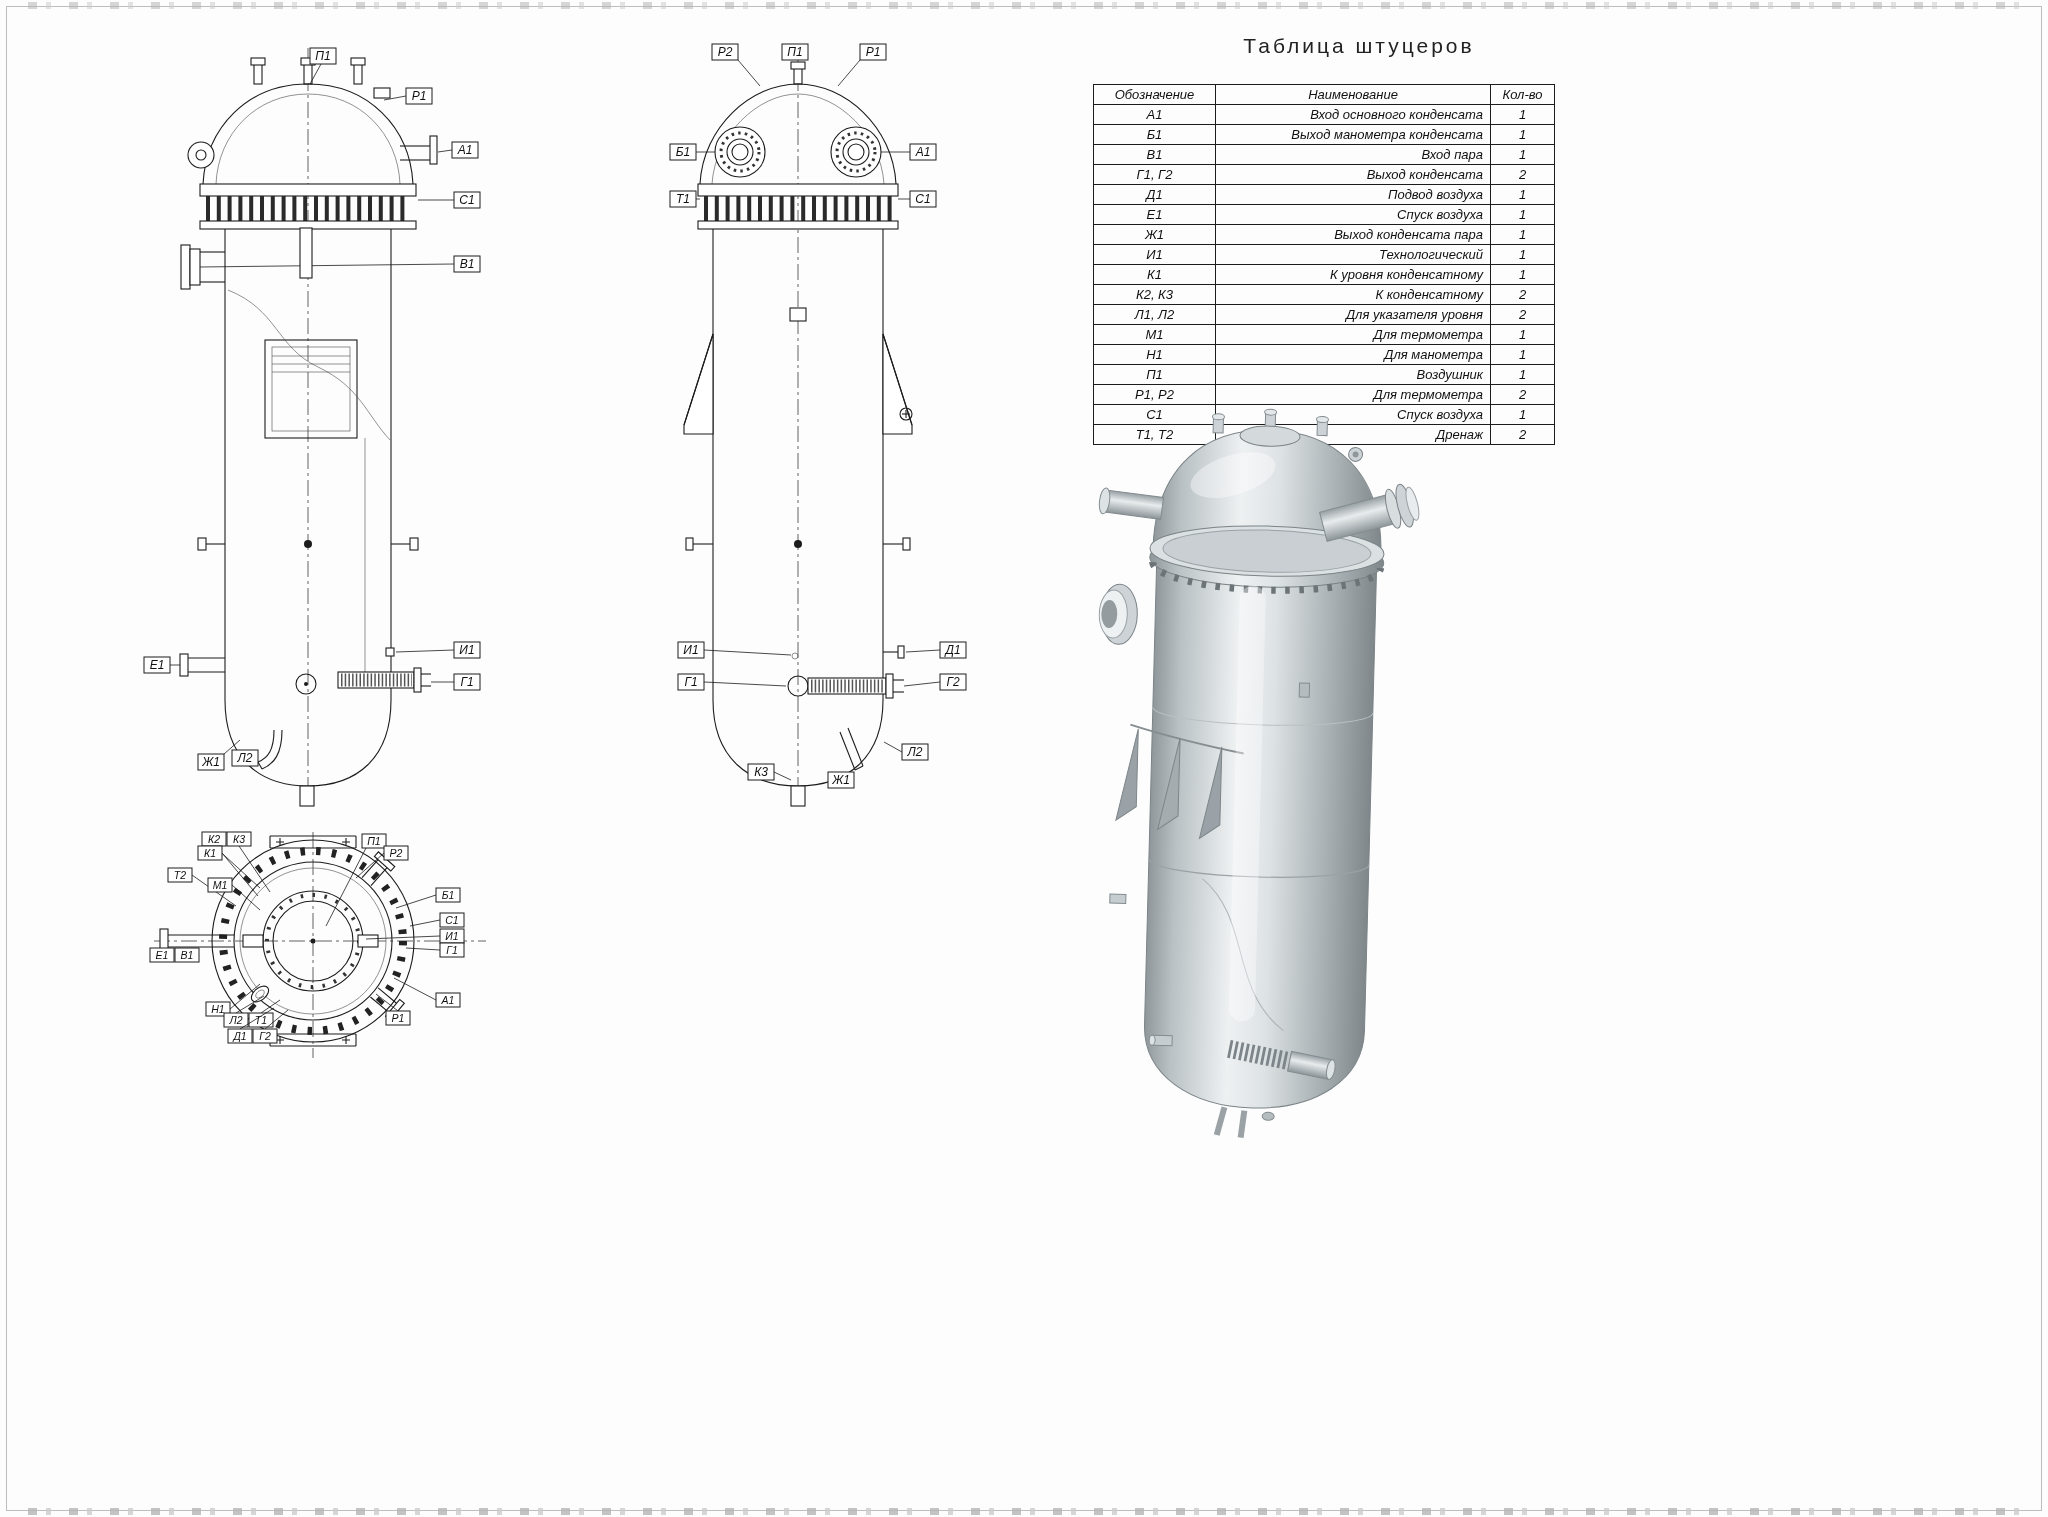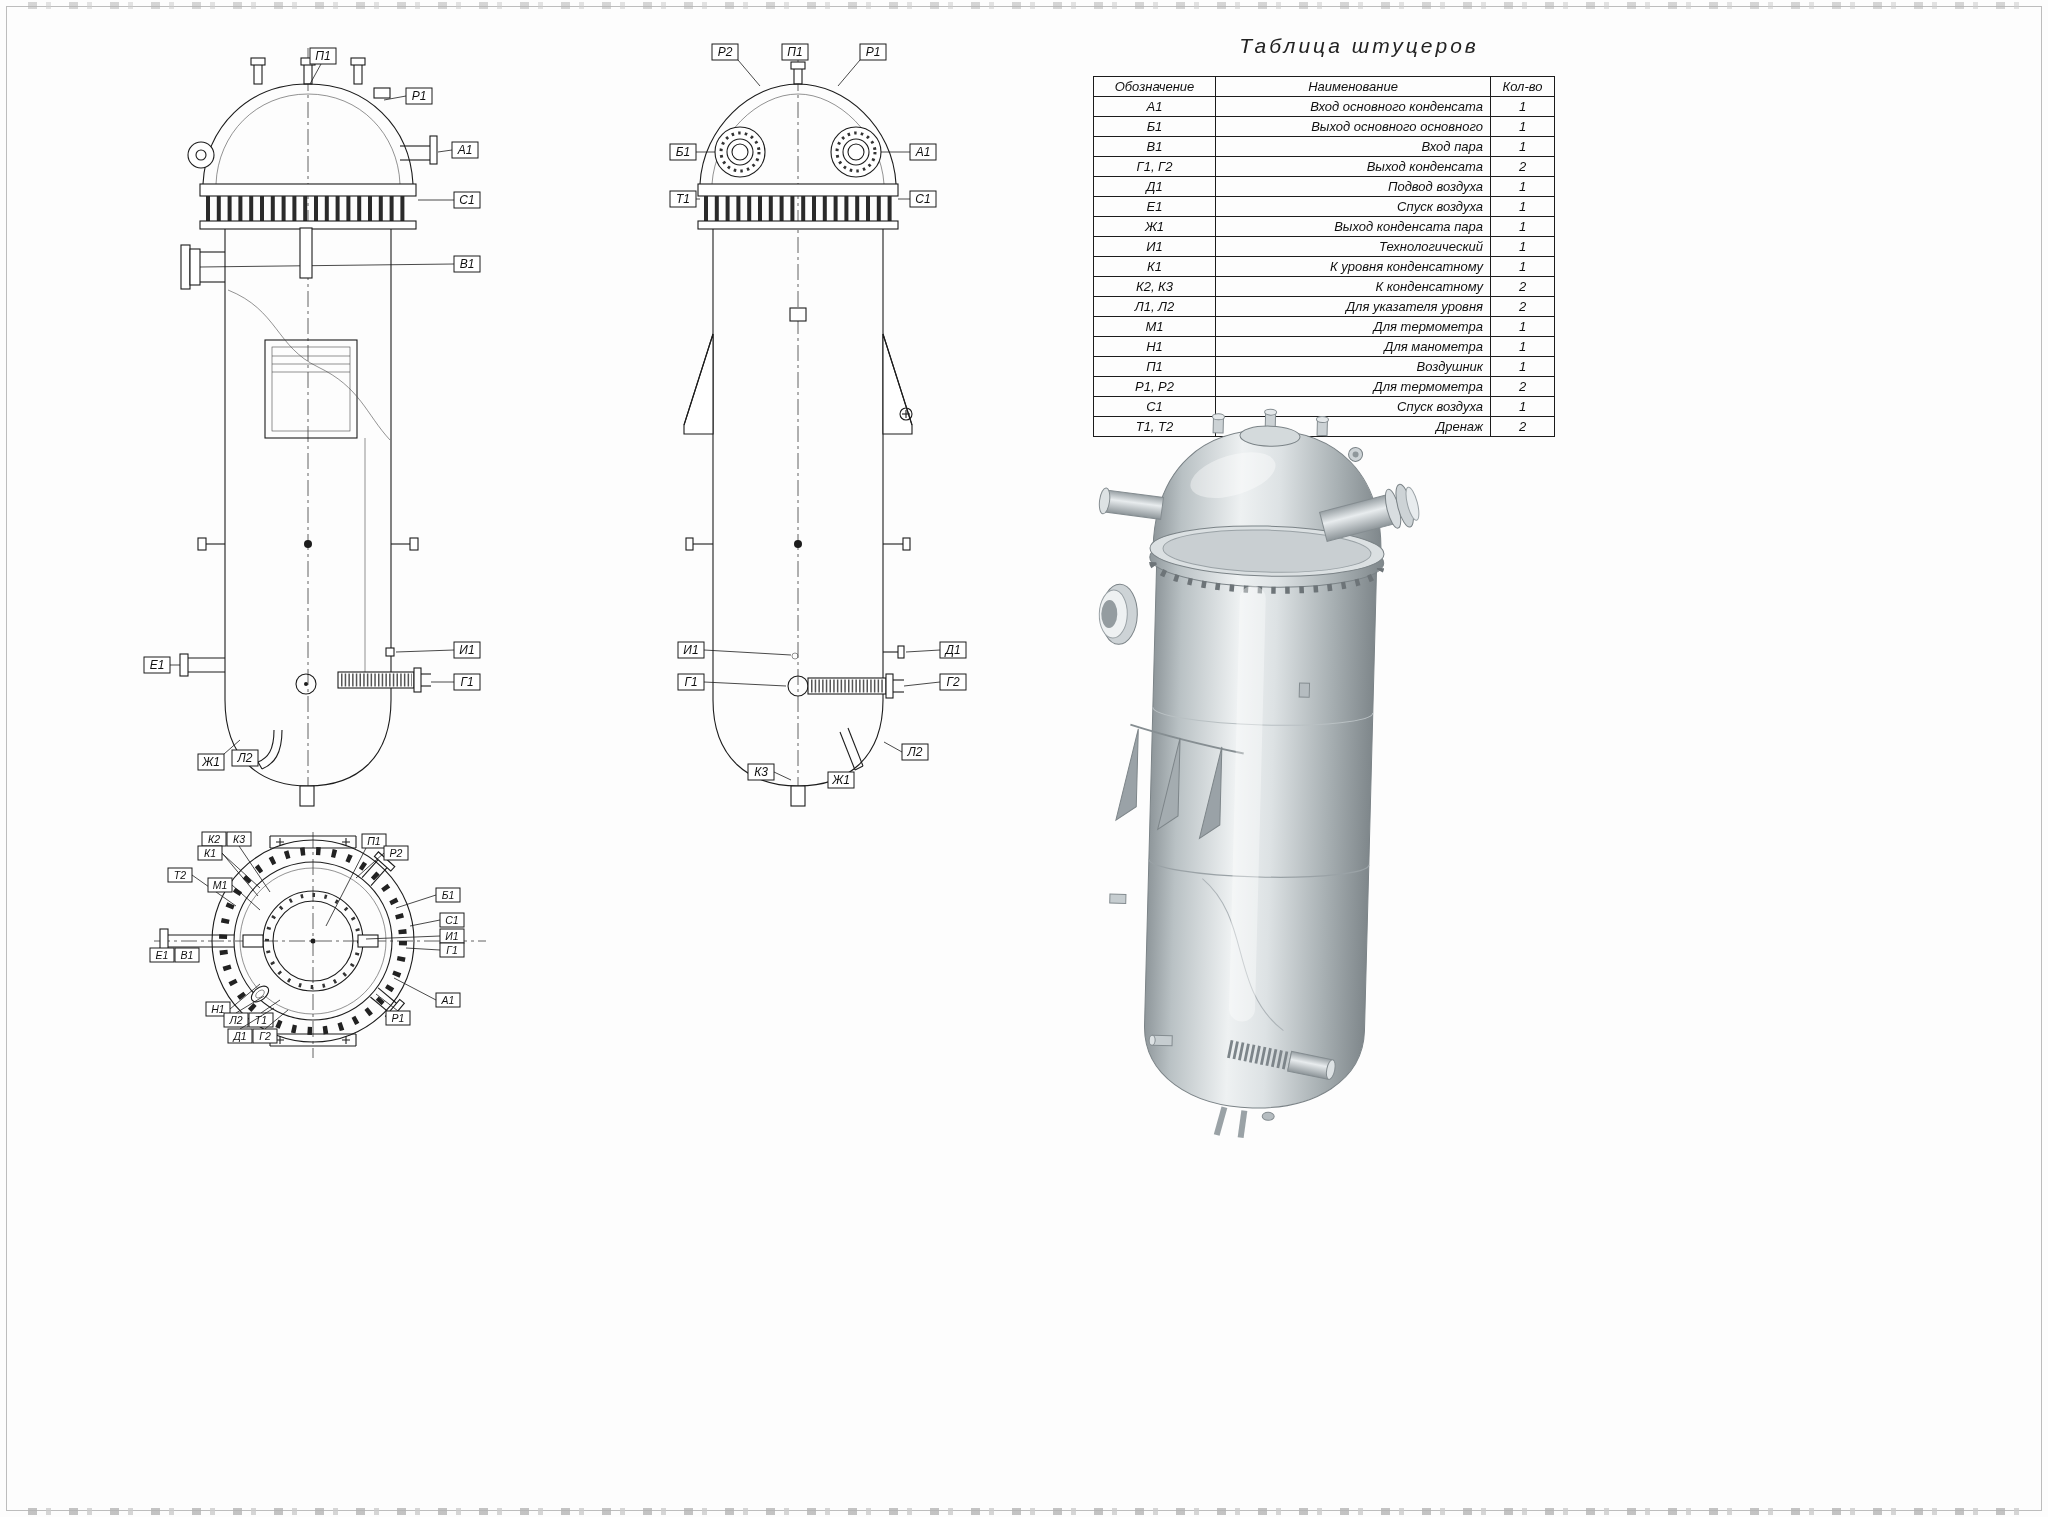--- a/index.html
+++ b/index.html
@@ -20,21 +20,21 @@
   .thin { stroke:#4a4a4a; stroke-width:0.6; fill:none; }
   .cl   { stroke:#3a3a3a; stroke-width:0.8; stroke-dasharray:16 4 3 4; fill:none; }
   .leader { stroke:#1c1c1c; stroke-width:0.8; fill:none; }
   .lblbox { fill:#ffffff; stroke:#1c1c1c; stroke-width:1; }
   .lbltxt { font:italic 12px "Liberation Sans", sans-serif; fill:#111; text-anchor:middle; }
   .lbltxt2 { font:italic 10.5px "Liberation Sans", sans-serif; fill:#111; text-anchor:middle; }
   .dot { fill:#1c1c1c; stroke:none; }
 
   
   .table-wrap { position:absolute; left:1093px; top:34px; width:462px; }
-  .table-title { font-size:21px; letter-spacing:3px; color:#222; text-align:center; margin:0 0 18px 70px;font-style:italic; }
+  .table-title { font-size:21px; letter-spacing:3px; color:#222; text-align:center; margin:0 0 26px 70px; }
   table.nozzles { border-collapse:collapse; width:100%; table-layout:fixed; }
   .nozzles th, .nozzles td { border:1px solid #1c1c1c; font-style:italic; font-size:13px; color:#101010;
       height:19px; line-height:19px; padding:0 7px; white-space:nowrap; overflow:hidden; }
   .nozzles th { font-weight:normal; text-align:center; }
   .c-des { width:122px; text-align:center; }
   td.c-name { text-align:right; }
   .c-qty { width:64px; text-align:center; }
 </style>
 </head>
 <body>
@@ -56,21 +56,21 @@
       </thead>
       <tbody>
 
       <tr>
           <td class="c-des">А1</td>
           <td class="c-name">Вход  основного  конденсата</td>
           <td class="c-qty">1</td>
         </tr>
           <tr>
           <td class="c-des">Б1</td>
-          <td class="c-name">Выход  основного  основного</td>
+          <td class="c-name">Выход  манометра  конденсата</td>
           <td class="c-qty">1</td>
         </tr>
           <tr>
           <td class="c-des">В1</td>
           <td class="c-name">Вход  пара</td>
           <td class="c-qty">1</td>
         </tr>
           <tr>
           <td class="c-des">Г1,  Г2</td>
           <td class="c-name">Выход  конденсата</td>

